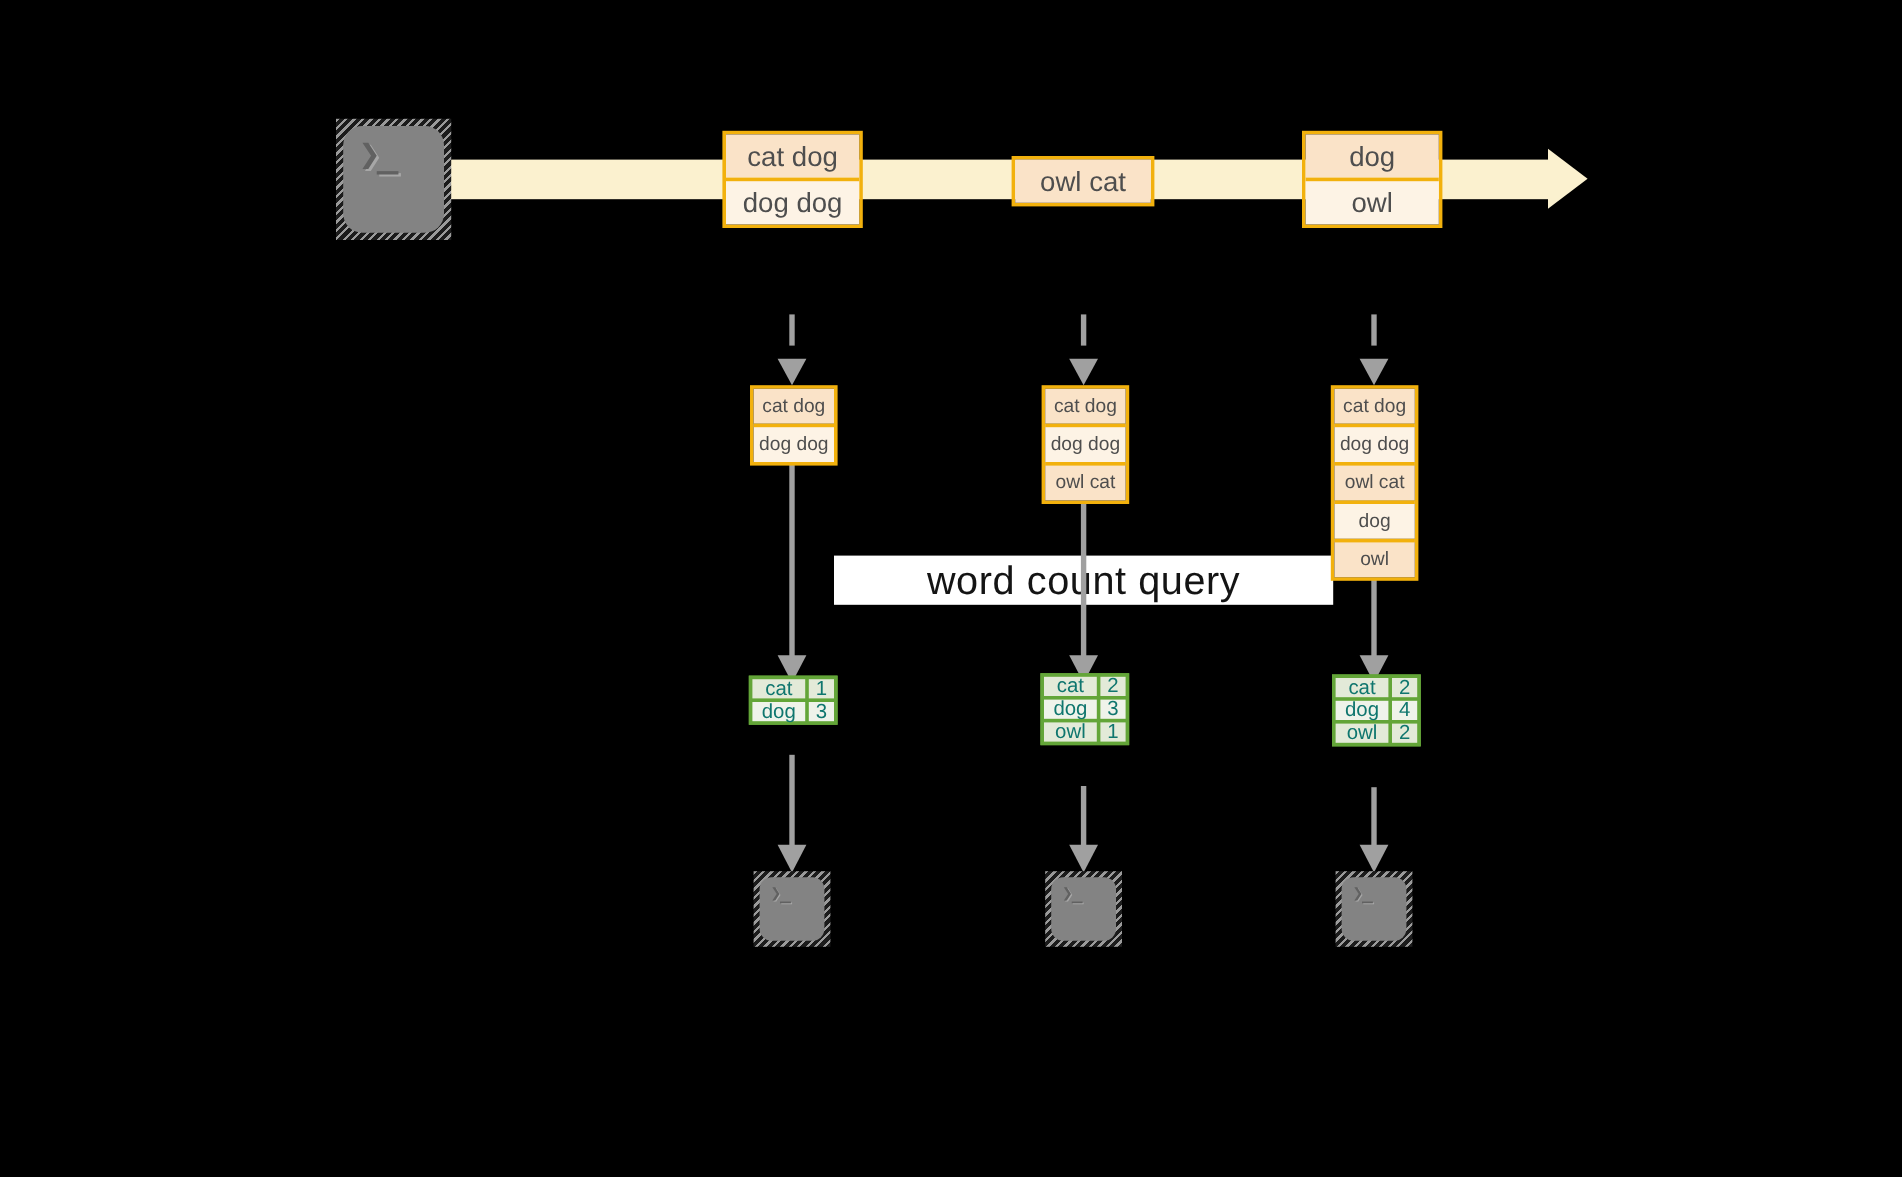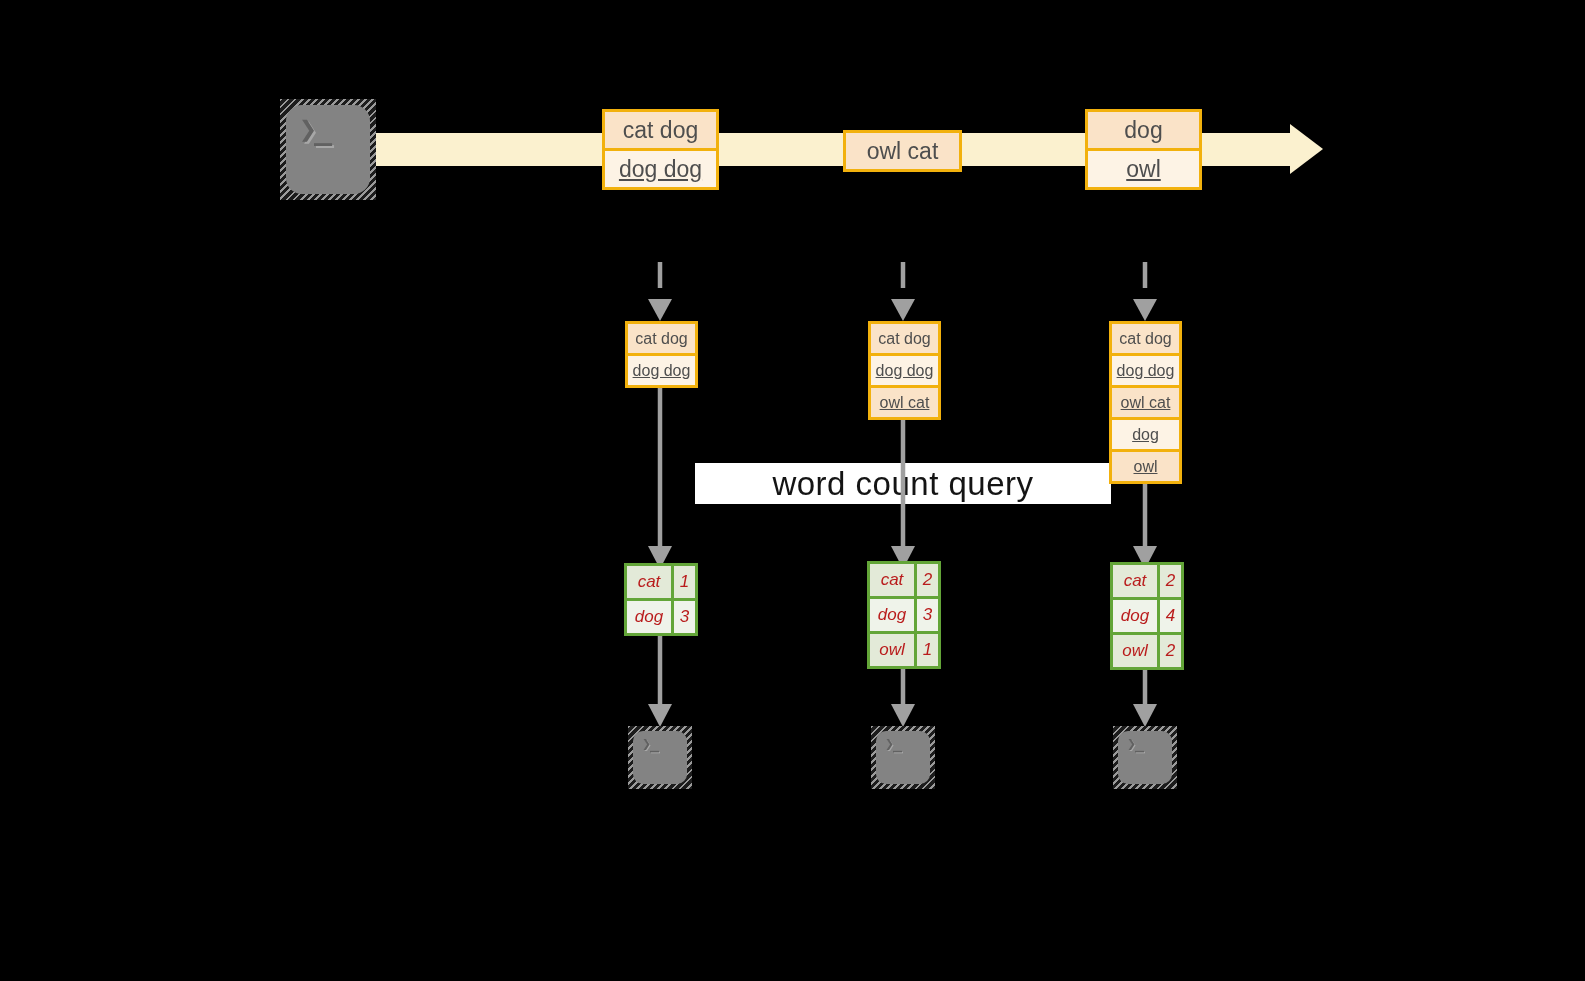--- a/index.html
+++ b/index.html
@@ -29,38 +29,38 @@
     background:#FBF1CF;z-index:3;}
   .band-head{position:absolute;left:1290px;top:124px;width:0;height:0;z-index:3;
     border-top:25px solid transparent;border-bottom:25px solid transparent;
     border-left:33px solid #FBF1CF;}
 
   
   .obox{position:absolute;z-index:3;border:3px solid #F2B10D;
     display:flex;flex-direction:column;}
   .obox .cell{display:flex;align-items:center;justify-content:center;
     color:#4E4E4E;}
-  .obox .cell + .cell{border-top:3px solid #F2B10D;text-decoration:underline;}
+  .obox .cell + .cell{border-top:3px solid #F2B10D;}
   .peach{background:#FAE3C8;}
   .cream{background:#FDF3E5;}
   .stream-box .cell{height:36px;font-size:23px;}
   .stream-box{width:111px;}
   .stack-box{width:67px;}
   .stack-box .cell{height:29px;font-size:16px;}
 
   
   .banner{position:absolute;left:695px;top:463px;width:416px;height:41px;
     background:#ffffff;z-index:1;display:flex;align-items:center;justify-content:center;
     font-size:33px;font-weight:300;color:#141414;letter-spacing:.5px;}
 
   
   .gtable{position:absolute;z-index:3;border:3px solid #63A538;background:#63A538;
     display:grid;grid-template-columns:44px 21px;gap:3px;}
   .gcell{display:flex;align-items:center;justify-content:center;
-    height:32px;font-size:17px;color:#b91c1c;font-style:italic;}
+    height:16px;font-size:17px;color:#0f766e;}
   .r0{background:#E3EAD8;}
   .r1{background:#EFF3EA;}
 
   
   .arrows{position:absolute;left:0;top:0;z-index:2;}
   .arrows line{stroke:#A0A0A0;stroke-width:4.5px;}
   .arrows line.dash{stroke-dasharray:26 13;}
   .arrows polygon{fill:#A0A0A0;}
 </style>
 </head>

